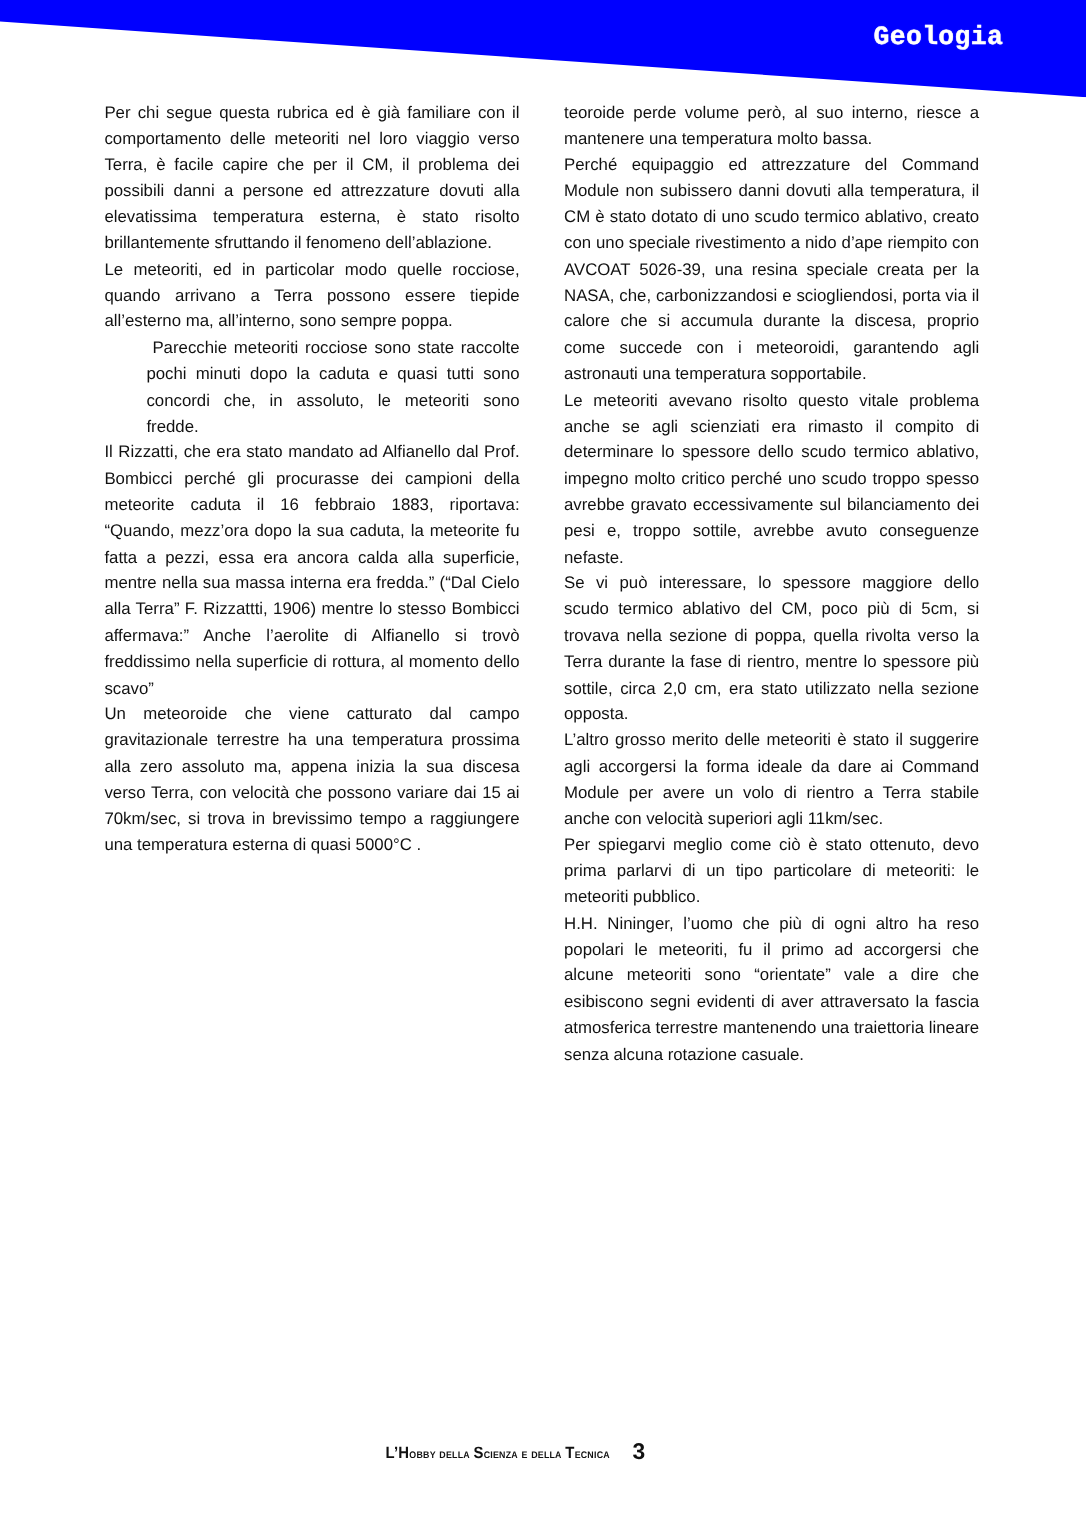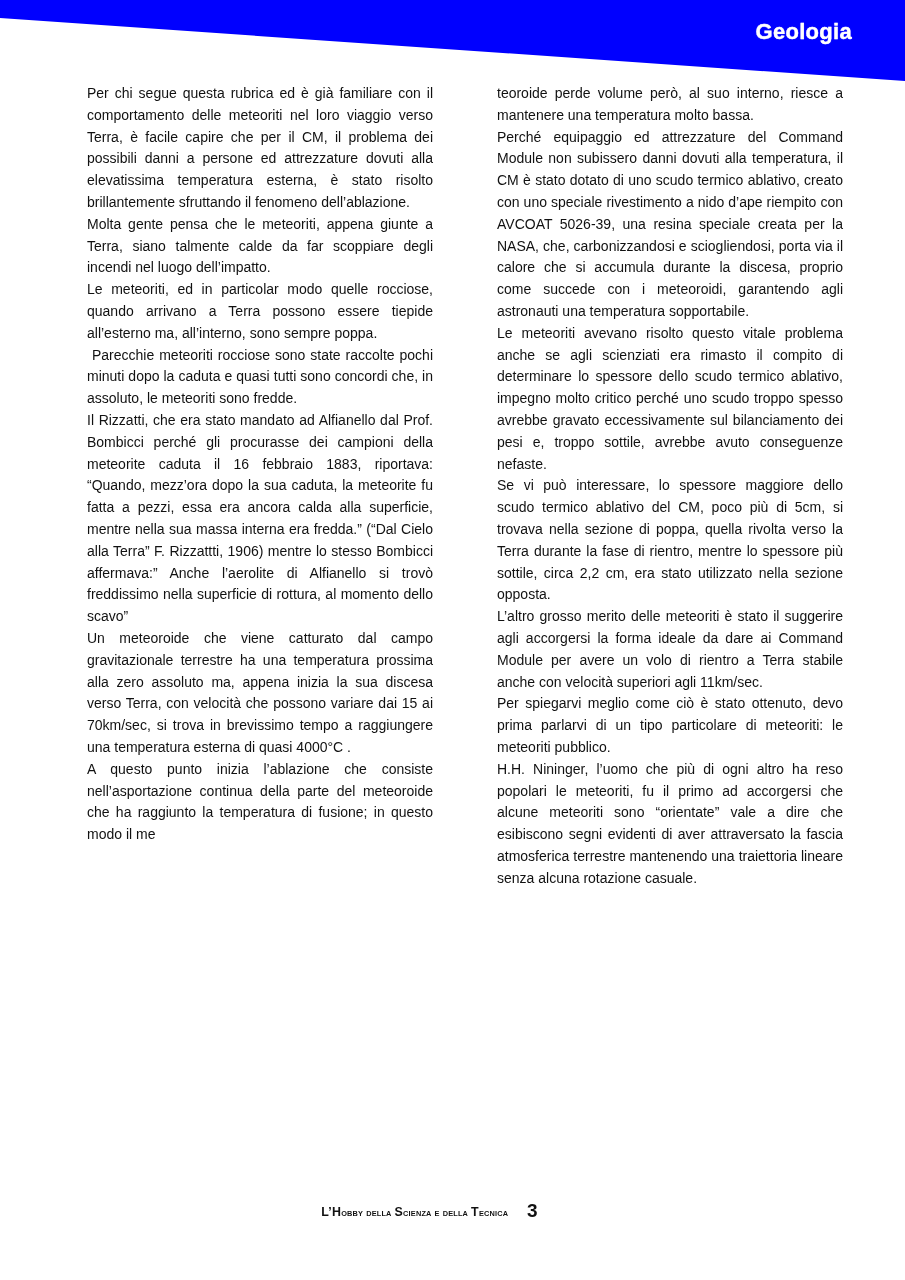--- a/index.html
+++ b/index.html
@@ -8,36 +8,36 @@
       background: #ffffff;
       font-family: "Liberation Sans", sans-serif;
       color: #111111;
     }
     .banner {
       position: absolute; left: 0; top: 0; width: 905px; height: 82px;
       background: #0000ff;
       clip-path: polygon(0 0, 905px 0, 905px 81px, 0 18px);
     }
     .section-title {
-      position: absolute; right: 53px; top: 19px;
-      font-family: Liberation Sans, sans-serif;
+      position: absolute; right: 69px; top: 19px;
+      font-family: Liberation Mono, monospace;
       font-weight: bold; font-size: 22px; letter-spacing: 0.3px;
       color: #ffffff;
       -webkit-text-stroke: 0.3px #ffffff;
       text-shadow: 0 0 1px #8080ff;
     }
     .column {
       position: absolute; top: 83px; width: 346px;
       font-size: 14px; line-height: 21.8px;
       text-align: justify;
     }
     .col-left { left: 87px; }
-    .col-right { left: 497px; }
+    .col-right { left: 470px; }
     .column p { margin: 0; hyphens: manual; }
-    .column p.indent { text-indent: 5px; }
+    .column p.indent { text-indent: 5px; margin-left: 35px; }
     .footer {
       position: absolute; top: 1200px; left: 0; width: 825px;
       text-align: center;
     }
     .footer-inner { display: inline-block; margin-left: 18px; }
     .footer-title {
       font-family: "Liberation Sans", sans-serif; font-weight: bold;
       font-size: 11px; font-variant: small-caps; letter-spacing: 0.2px;
       font-stretch: condensed; color: #111;
       transform: scaleX(0.92); display: inline-block; transform-origin: right;
@@ -50,33 +50,31 @@
     }
   </style>
 </head>
 <body>
 
 <div class="banner"></div>
 <div class="section-title">Geologia</div>
 
 <div class="column col-left">
   <p>Per chi segue questa rubrica ed è già fami­liare con il comportamento delle meteoriti nel loro viaggio verso Terra, è facile capi­re che per il CM, il problema dei possibili danni a persone ed attrezzature dovuti alla elevatissima temperatura esterna, è stato risolto brillantemente sfruttando il fenome­no dell’ablazione.</p>
-  <p>Molta gente pensa che le meteoriti, appena giunte a Terra, siano talmente calde da far scoppiare degli incendi nel luogo dell’im­patto.</p>
   <p>Le meteoriti, ed in particolar modo quelle rocciose, quando arrivano a Terra possono essere tiepide all’esterno ma, all’interno, sono sempre poppa.</p>
   <p class="indent">Parecchie meteoriti rocciose sono state raccolte pochi minuti dopo la caduta e qua­si tutti sono concordi che, in assoluto, le meteoriti sono fredde.</p>
   <p>Il Rizzatti, che era stato mandato ad Alfianello dal Prof. Bombicci perché gli pro­curasse dei campioni della meteorite cadu­ta il 16 febbraio 1883, riportava: “Quando, mezz’ora dopo la sua caduta, la meteori­te fu fatta a pezzi, essa era ancora calda alla superficie, mentre nella sua massa in­terna era fredda.” (“Dal Cielo alla Terra” F. Rizzattti, 1906) mentre lo stesso Bombicci affermava:” Anche l’aerolite di Alfianello si trovò freddissimo nella superficie di rottura, al momento dello scavo”</p>
-  <p>Un meteoroide che viene catturato dal campo gravitazionale terrestre ha una tem­peratura prossima alla zero assoluto ma, appena inizia la sua discesa verso Terra, con velocità che possono variare dai 15 ai 70km/sec, si trova in brevissimo tempo a raggiungere una temperatura esterna di quasi 4000°C .</p>
-  <p>A questo punto inizia l’ablazione che con­siste nell’asportazione continua della parte del meteoroide che ha raggiunto la tem­peratura di fusione; in questo modo il me­</p>
+  <p>Un meteoroide che viene catturato dal campo gravitazionale terrestre ha una tem­peratura prossima alla zero assoluto ma, appena inizia la sua discesa verso Terra, con velocità che possono variare dai 15 ai 70km/sec, si trova in brevissimo tempo a raggiungere una temperatura esterna di quasi 5000°C .</p>
 </div>
 
 <div class="column col-right">
   <p>teoroide perde volume però, al suo interno, riesce a mantenere una temperatura molto bassa.</p>
   <p>Perché equipaggio ed attrezzature del Command Module non subissero danni do­vuti alla temperatura, il CM è stato dotato di uno scudo termico ablativo, creato con uno speciale rivestimento a nido d’ape riempito con AVCOAT 5026-39, una resina speciale creata per la NASA, che, carbonizzando­si e sciogliendosi, porta via il calore che si accumula durante la discesa, proprio come succede con i meteoroidi, garantendo agli astronauti una temperatura sopportabile.</p>
   <p>Le meteoriti avevano risolto questo vitale problema anche se agli scienziati era rima­sto il compito di determinare lo spessore dello scudo termico ablativo, impegno mol­to critico perché uno scudo troppo spesso avrebbe gravato eccessivamente sul bilan­ciamento dei pesi e, troppo sottile, avrebbe avuto conseguenze nefaste.</p>
-  <p>Se vi può interessare, lo spessore mag­giore dello scudo termico ablativo del CM, poco più di 5cm, si trovava nella sezione di poppa, quella rivolta verso la Terra duran­te la fase di rientro, mentre lo spessore più sottile, circa 2,2 cm, era stato utilizzato nel­la sezione opposta.</p>
+  <p>Se vi può interessare, lo spessore mag­giore dello scudo termico ablativo del CM, poco più di 5cm, si trovava nella sezione di poppa, quella rivolta verso la Terra duran­te la fase di rientro, mentre lo spessore più sottile, circa 2,0 cm, era stato utilizzato nel­la sezione opposta.</p>
   <p>L’altro grosso merito delle meteoriti è stato il suggerire agli accorgersi la forma ideale da dare ai Command Module per avere un volo di rientro a Terra stabile anche con velocità superiori agli 11km/sec.</p>
   <p>Per spiegarvi meglio come ciò è stato otte­nuto, devo prima parlarvi di un tipo partico­lare di meteoriti: le meteoriti pubblico.</p>
   <p>H.H. Nininger, l’uomo che più di ogni altro ha reso popolari le meteoriti, fu il primo ad accorgersi che alcune meteoriti sono “orien­tate” vale a dire che esibiscono segni  evi­denti di aver attraversato la fascia atmosfe­rica terrestre mantenendo  una traiettoria lineare senza alcuna rotazione casuale.</p>
 </div>
 
 <div class="footer">
   <span class="footer-inner">
     <span class="footer-title">
       <span class="cap">L’H</span><span>obby della </span><span class="cap">S</span><span>cienza e della </span><span class="cap">T</span><span>ecnica</span>
     </span>

